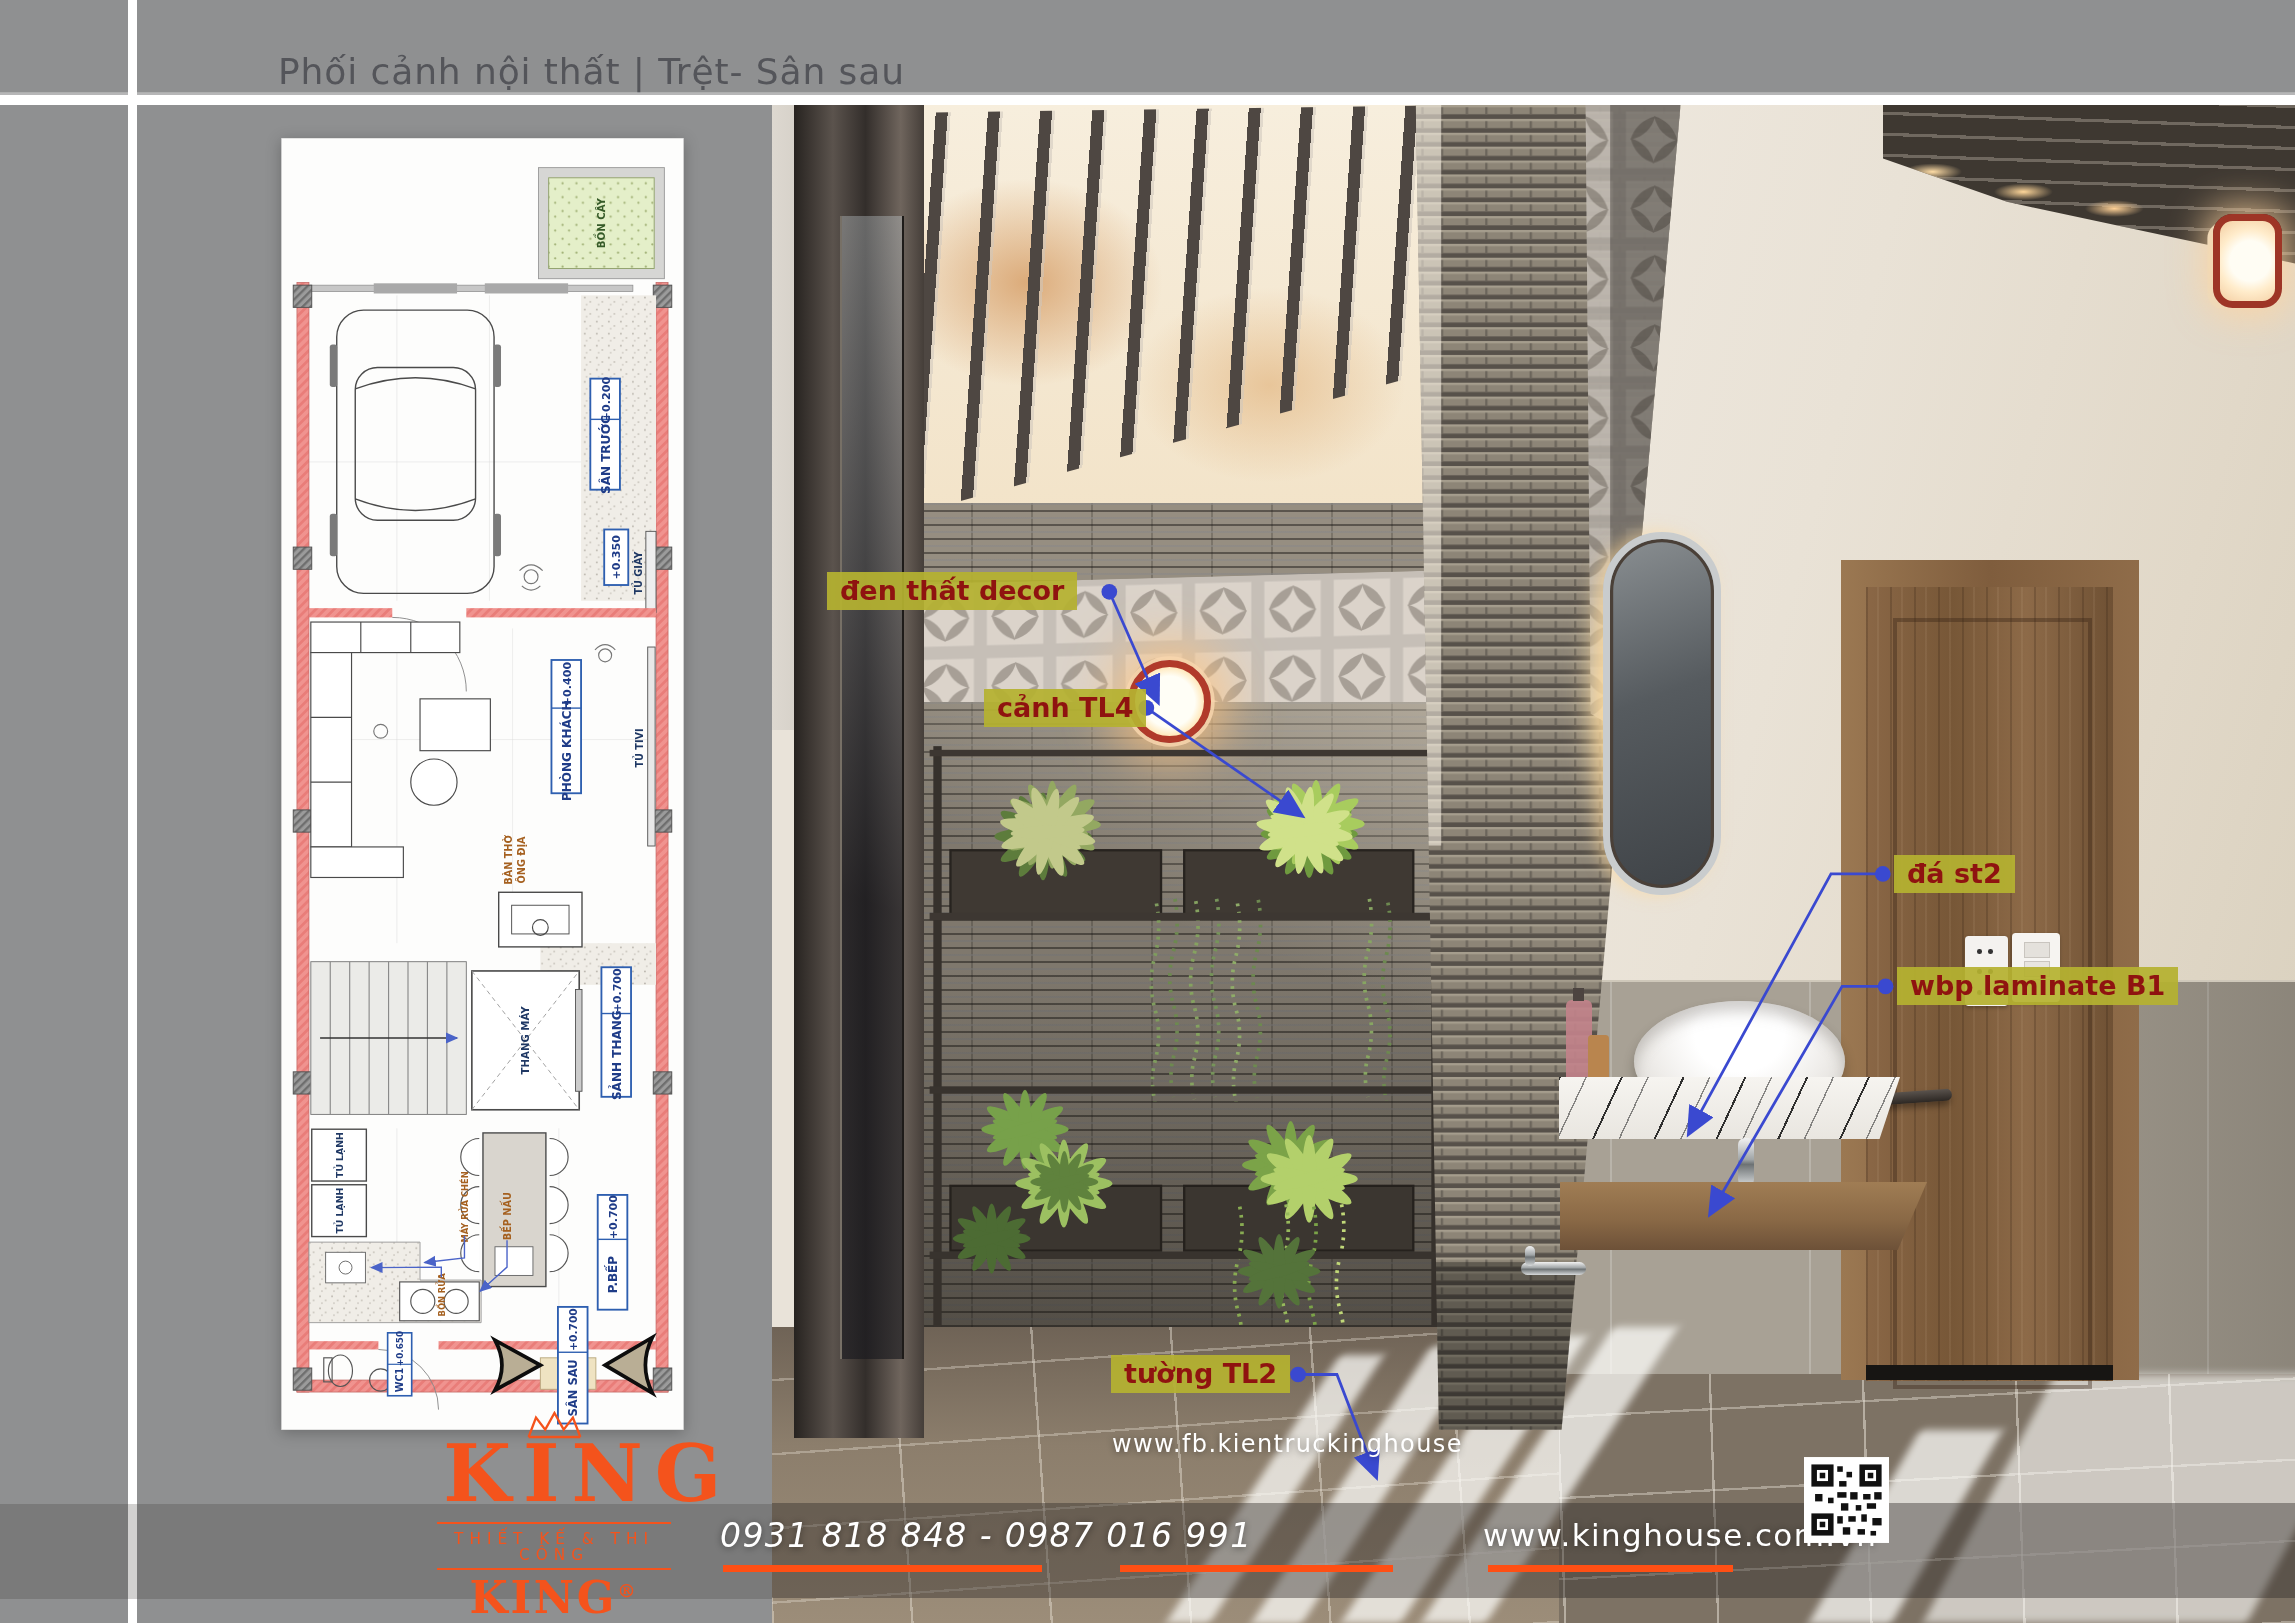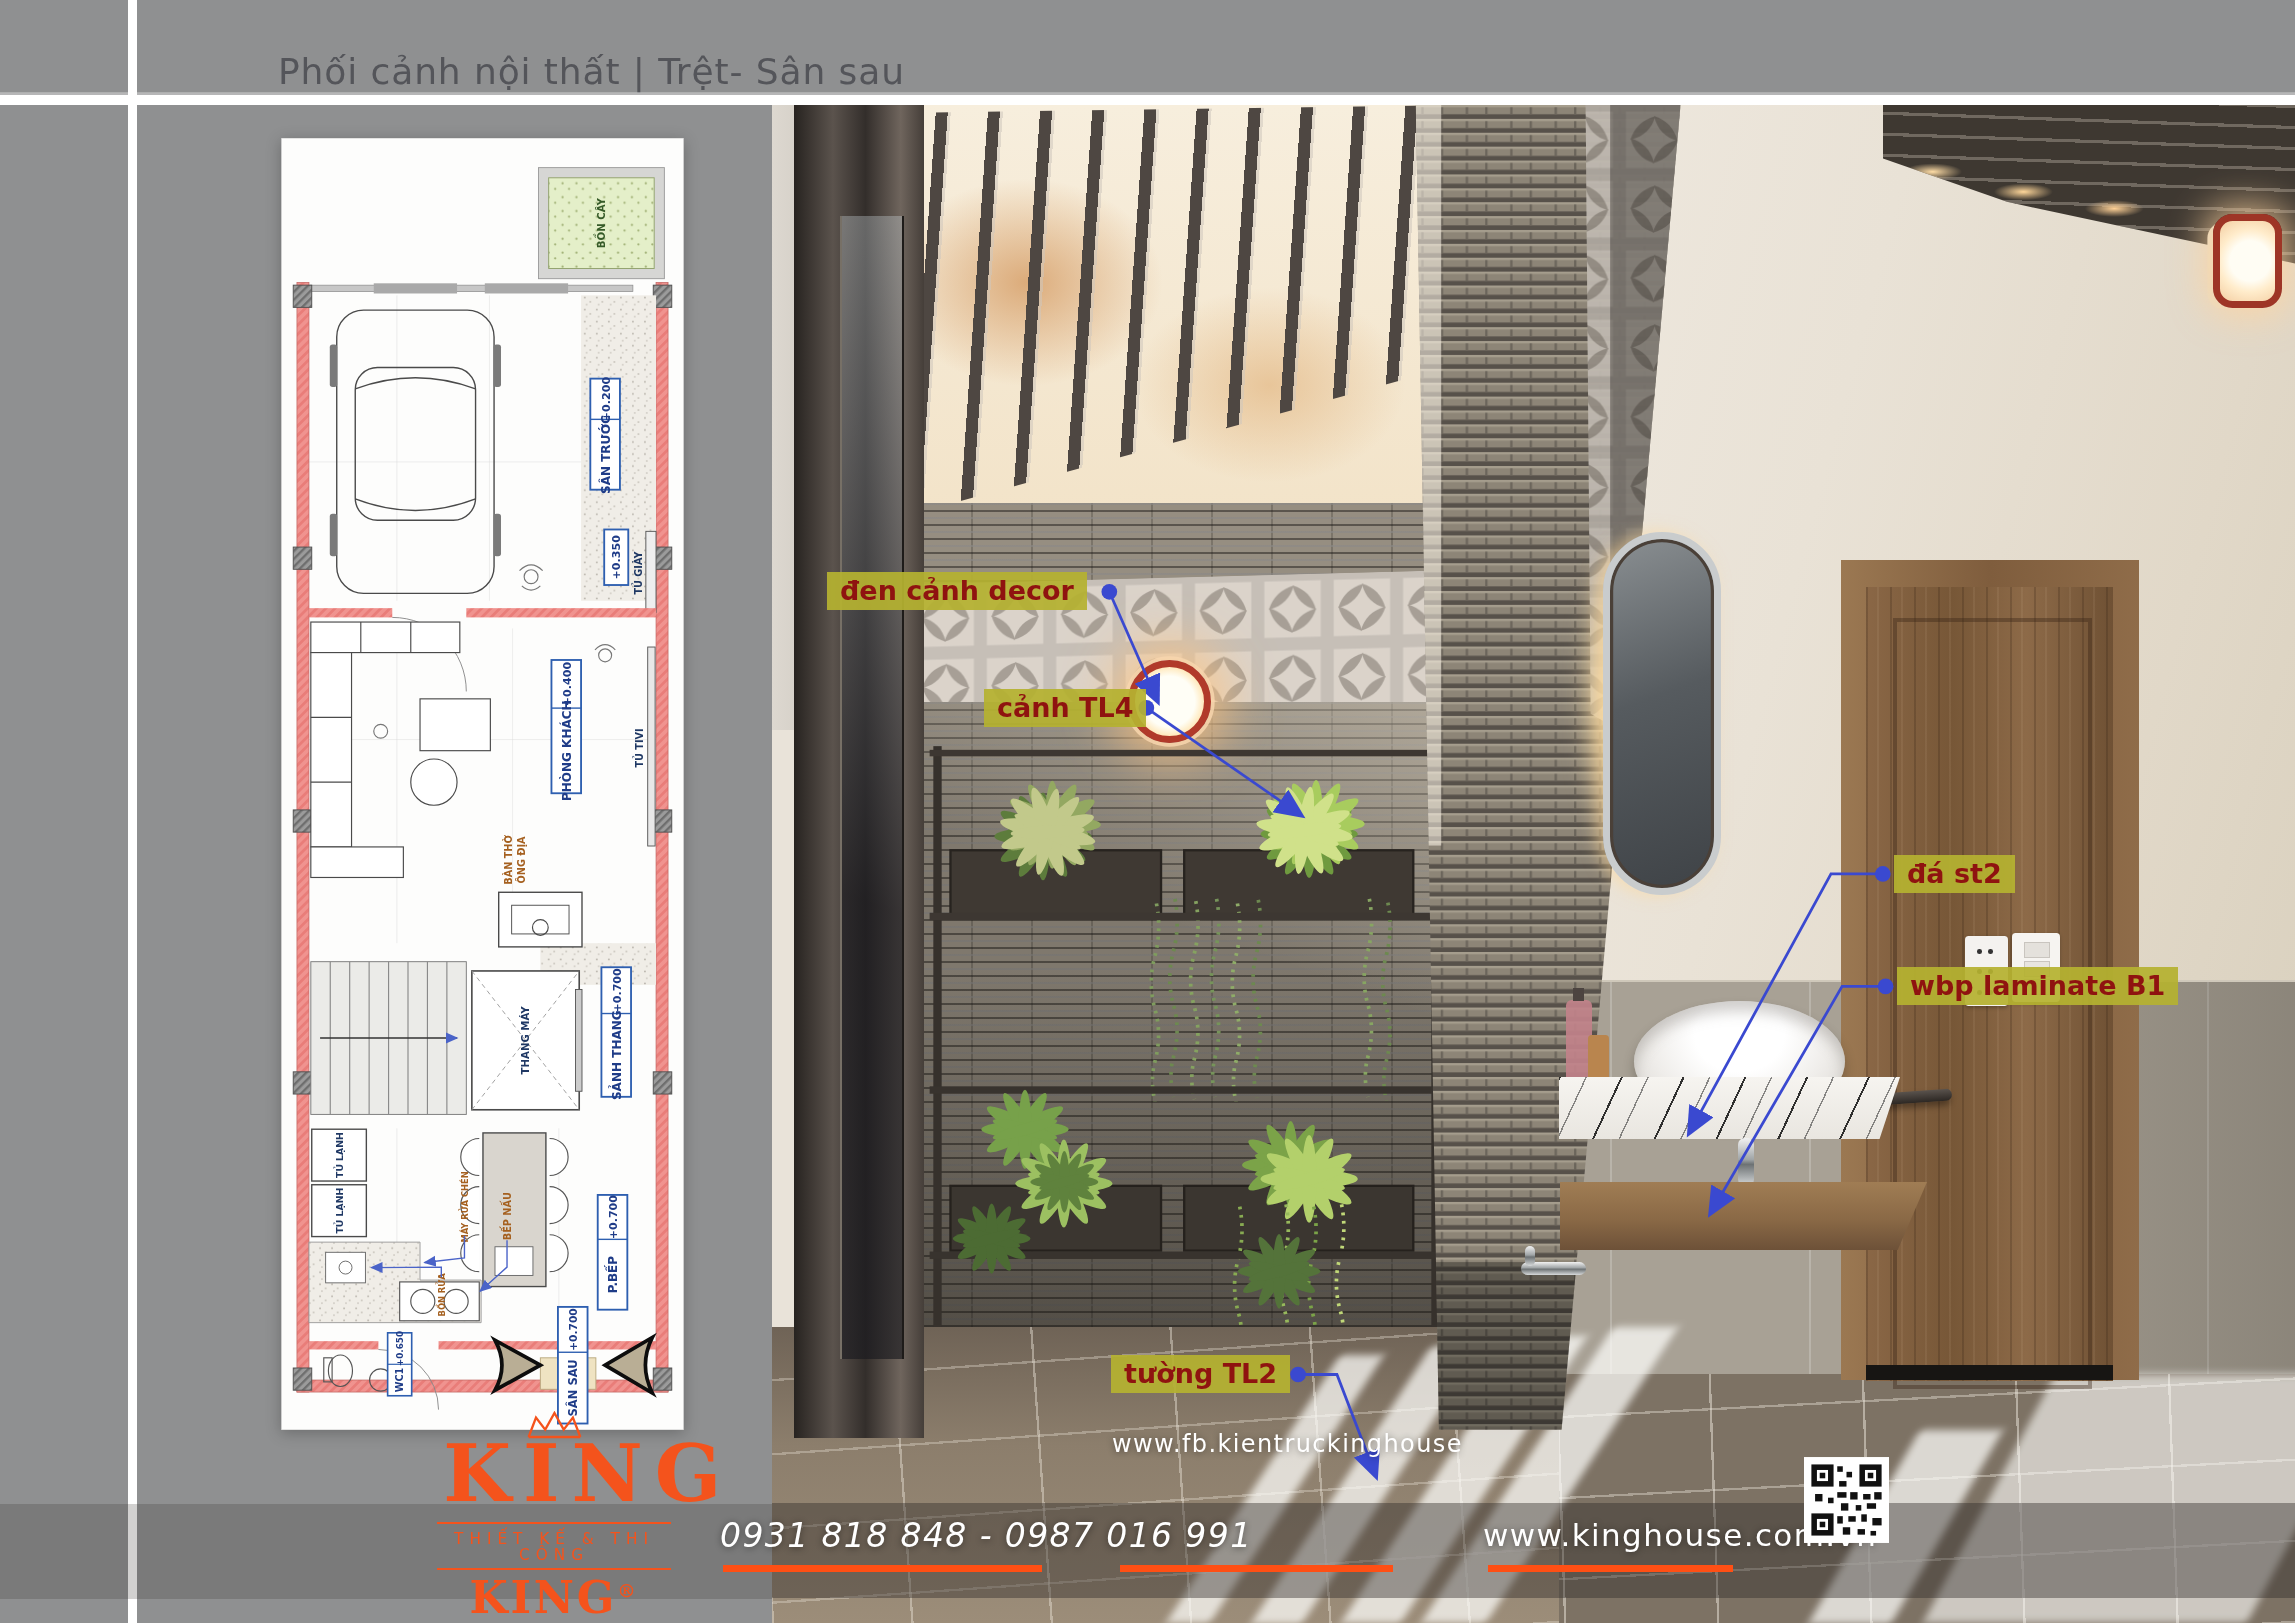--- a/index.html
+++ b/index.html
@@ -527,21 +527,21 @@
     </g>
     <g fill="#3a49d0">
       <circle cx="2398" cy="1279" r="17"></circle>
         <circle cx="2478" cy="1530" r="17"></circle>
       <circle cx="4070" cy="1889" r="17"></circle>
         <circle cx="4076" cy="2132" r="17"></circle>
       <circle cx="2806" cy="2971" r="17"></circle>
     </g>
   </svg>
 
-  <div class="a tag" style="left:827px;top:572px;">đen cảnh decor</div>
+  <div class="a tag" style="left:827px;top:572px;">đen thất decor</div>
   <div class="a tag" style="left:984px;top:689px;">cảnh TL4</div>
   <div class="a tag" style="left:1894px;top:855px;">đá st2</div>
   <div class="a tag" style="left:1897px;top:967px;">wbp laminate B1</div>
   <div class="a tag" style="left:1111px;top:1355px;">tường TL2</div>
 
   <div class="a" style="left:435px;top:1411px;width:238px;text-align:center;color:#f4531c;">
     <svg width="60" height="28" viewBox="0 0 130 60" style="display:block;margin:0 auto -3.7px auto;">
       <path d="M10,56 L26,14 L46,40 L66,4 L86,40 L106,14 L122,56" fill="none" stroke="#f4531c" stroke-width="5"></path>
       <line x1="10" y1="56" x2="122" y2="56" stroke="#f4531c" stroke-width="5"></line>
     </svg>

